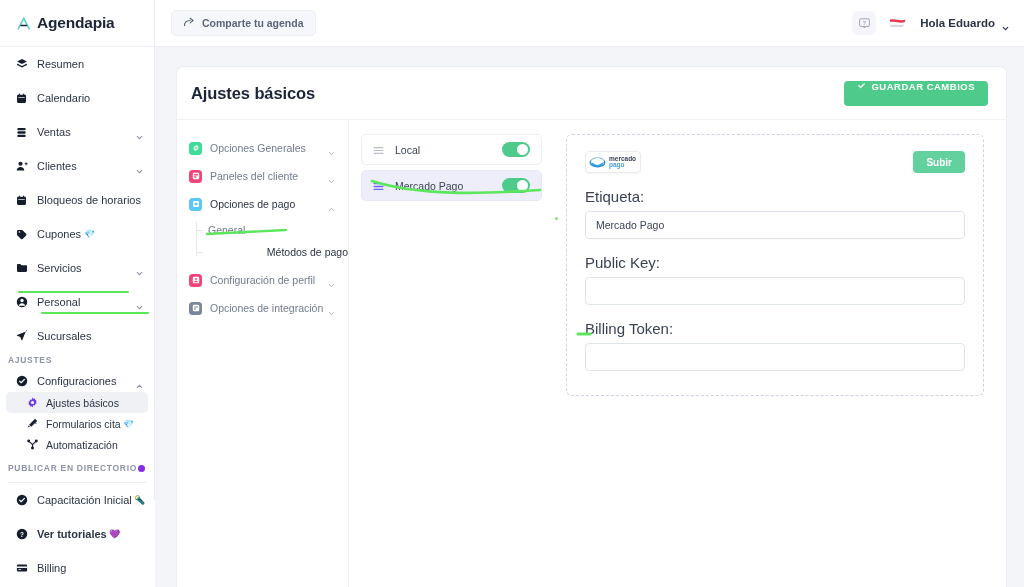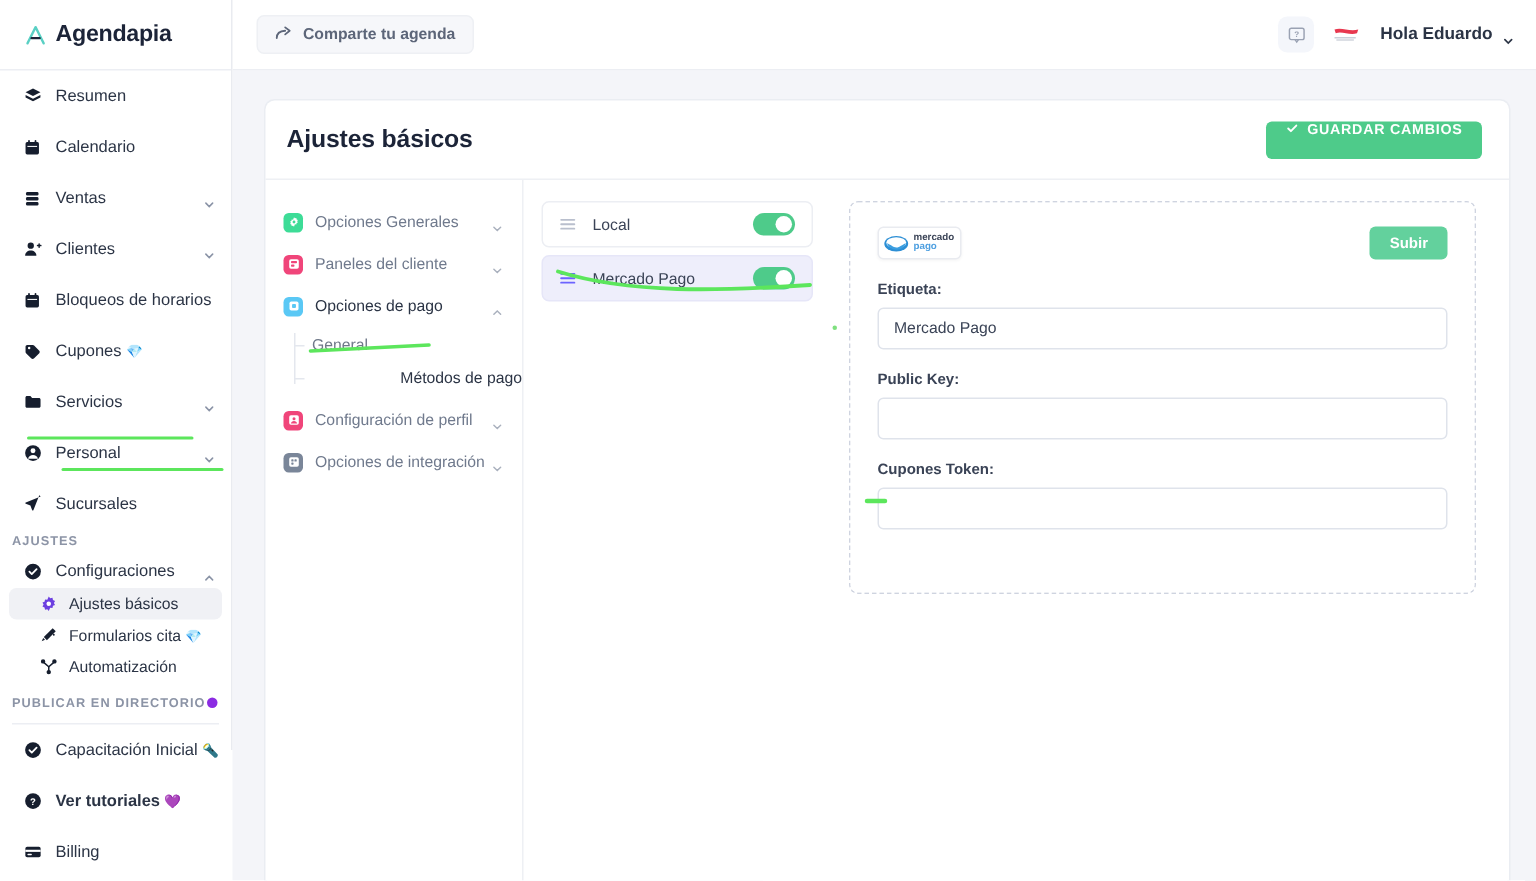--- a/index.html
+++ b/index.html
@@ -208,21 +208,21 @@
   .mp-logo-txt { line-height: 1; }
   .mp-l1 { font-size: 6.5px; font-weight: 800; color: #3a4356; display:block; }
   .mp-l2 { font-size: 6.5px; font-weight: 800; color: #4d9fe0; display:block; }
   .subir-btn {
     margin-left: auto;
     background: #63d19d; color: #fff; border: none; border-radius: 4px;
     height: 22px; padding: 0 13px; font-size: 10px; font-weight: 600;
     cursor: pointer;
   }
   .field { margin-top: 15px; }
-  .field-label { font-size: 10px; color: #3a4356; margin-bottom: 6px; display:block; font-weight:700;}
+  .field-label { font-size: 15px; color: #3a4356; margin-bottom: 6px; display:block; font-weight:400;}
   .field-input {
     width: 100%; height: 28px; border: 1px solid #dfe3eb;
     border-radius: 4px; background: #fff;
     padding: 0 10px; font-size: 10.5px; color: #3a4356;
     font-family: "Liberation Sans", sans-serif;
     outline: none;
   }
   .small-dot {
     position:absolute; width: 3px; height: 3px; background:#7fe07f; border-radius:50%;
   }
@@ -659,21 +659,21 @@
                 <label class="field-label">Etiqueta:</label>
                 <input class="field-input" value="Mercado Pago" style="">
               </div>
 
               <div class="field">
                 <label class="field-label">Public Key:</label>
                 <input class="field-input" value="" style="">
               </div>
 
               <div class="field">
-                <label class="field-label">Cupones Token:</label>
+                <label class="field-label">Billing Token:</label>
                 <input class="field-input" value="" style="">
               </div>
 
               <span class="small-dot" style="left:-12px; top:82px;"></span>
             </div>
           </div>
 
         </div>
       </section>
     </main>

